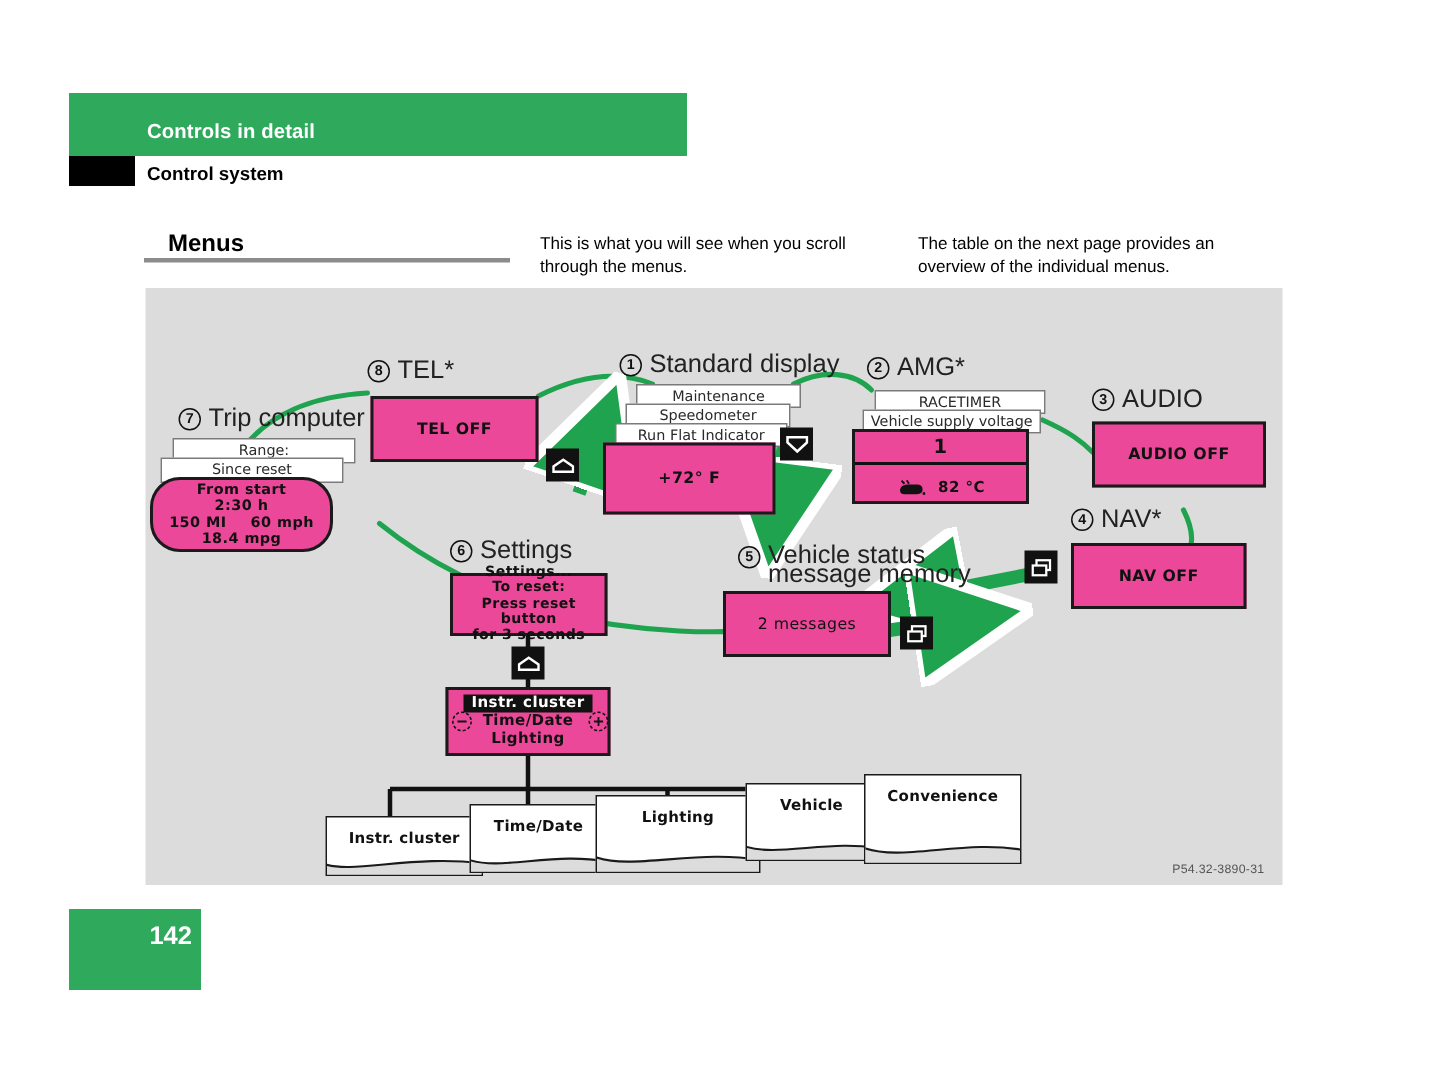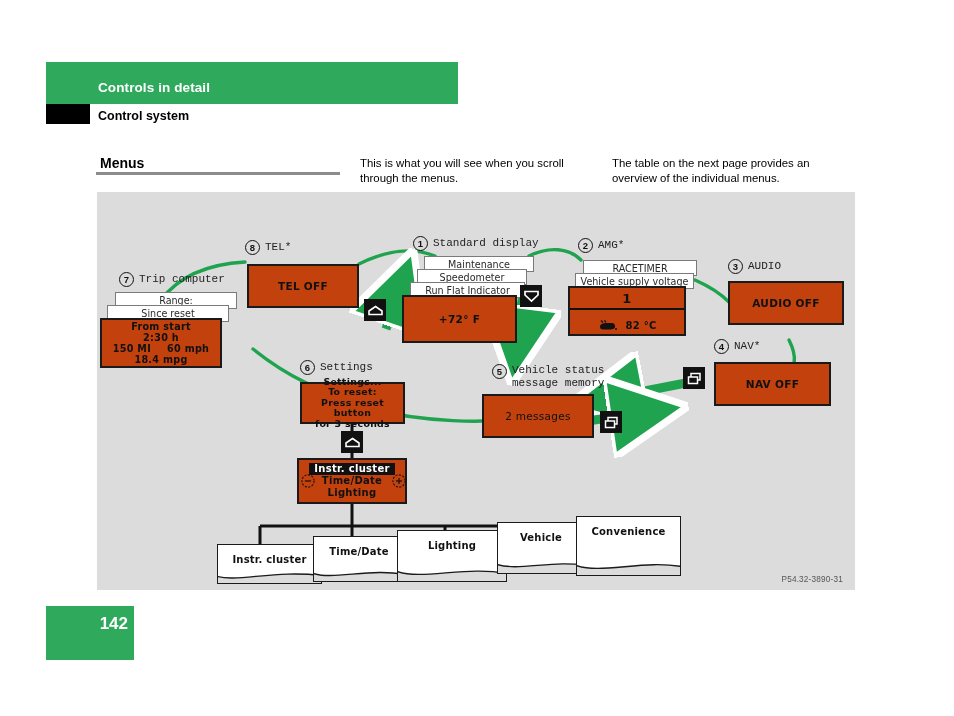--- a/index.html
+++ b/index.html
@@ -20,38 +20,38 @@
   }
   #section-swatch{
     position:absolute;left:46px;top:104px;width:44px;height:20px;background:#000000;
   }
   #section-title{
     position:absolute;left:98px;top:109px;
     font-size:12.5px;font-weight:bold;color:#000000;
   }
   
   .col{position:absolute;font-size:11.4px;color:#000;line-height:14.5px;}
-  #menus-label{left:84px;top:156px;font-weight:bold;font-size:14px;padding-left:16px;}
+  #menus-label{left:96px;top:156px;font-weight:bold;font-size:16px;padding-left:16px;}
   #menus-rule{position:absolute;left:96px;top:172px;width:244px;height:3px;background:#8c8c8c;}
   #intro-col2{left:360px;top:156px;width:236px;}
   #intro-col3{left:612px;top:156px;width:240px;}
   
   #figure-panel{
     position:absolute;left:97px;top:192px;width:758px;height:398px;
     background:#dcdcdc;
   }
   #figure-caption{
     position:absolute;right:12px;bottom:6px;
     font-size:8.2px;color:#555555;letter-spacing:.2px;
   }
   
   #wires{position:absolute;left:0;top:0;width:758px;height:398px;}
   
   .dbox{
-    position:absolute;background:#c2410c;border:2px solid #1a1a1a;
+    position:absolute;background:#ec4899;border:2px solid #1a1a1a;
     box-sizing:border-box;
     font-family:"DejaVu Sans", sans-serif;
     font-size:10.5px;font-weight:bold;color:#111;
     display:flex;align-items:center;justify-content:center;text-align:center;
     letter-spacing:.3px;
   }
   .stacked{
     position:absolute;background:#ffffff;border:1.5px solid #7a7a7a;
     box-sizing:border-box;
     font-family:"DejaVu Sans", sans-serif;
@@ -59,21 +59,21 @@
     display:flex;align-items:center;justify-content:center;text-align:center;
   }
   
   .callout{position:absolute;display:flex;align-items:center;gap:5px;}
   .cnum{
     width:15px;height:15px;border:1.3px solid #111;border-radius:50%;
     font-size:9.5px;font-weight:bold;color:#111;
     display:flex;align-items:center;justify-content:center;
     background:#dcdcdc;box-sizing:border-box;font-family:"Liberation Sans",sans-serif;
   }
-  .clab{font-size:11px;color:#222;font-family:Liberation Mono, monospace;line-height:12.5px;white-space:pre-line;}
+  .clab{font-size:17px;color:#222;font-family:Liberation Sans, sans-serif;line-height:12.5px;white-space:pre-line;}
   
   .ikey{
     position:absolute;width:22px;height:22px;background:#111;
     display:flex;align-items:center;justify-content:center;
   }
   
   .rbtn{
     position:absolute;width:16px;height:16px;border-radius:50%;
     border:1.4px dashed transparent;
     box-sizing:border-box;
@@ -159,21 +159,21 @@
       <line x1="485" y1="334" x2="485" y2="344"></line>
     </g>
   </svg>
 
   <div class="callout" style="left:22px;top:80px;">
     <div class="cnum">7</div>
     <div class="clab">Trip computer</div>
   </div>
   <div class="stacked" style="left:18px;top:100px;width:122px;height:17px;text-align:right;">Range:</div>
   <div class="stacked" style="left:10px;top:113px;width:122px;height:17px;">Since reset</div>
-  <div class="dbox" style="left:3px;top:126px;width:122px;height:50px;flex-direction:column;justify-content:center;line-height:11px;font-size:9.6px;">
+  <div class="dbox" style="left:3px;top:126px;width:122px;height:50px;flex-direction:column;justify-content:center;line-height:11px;font-size:9.6px;border-radius:20px;">
     <div>From start</div>
     <div>2:30 h</div>
     <div style="display:flex;gap:16px;">
       <span>150 MI</span>
       <span>60 mph</span>
     </div>
     <div>18.4 mpg</div>
   </div>
 
   <div class="callout" style="left:148px;top:48px;">

